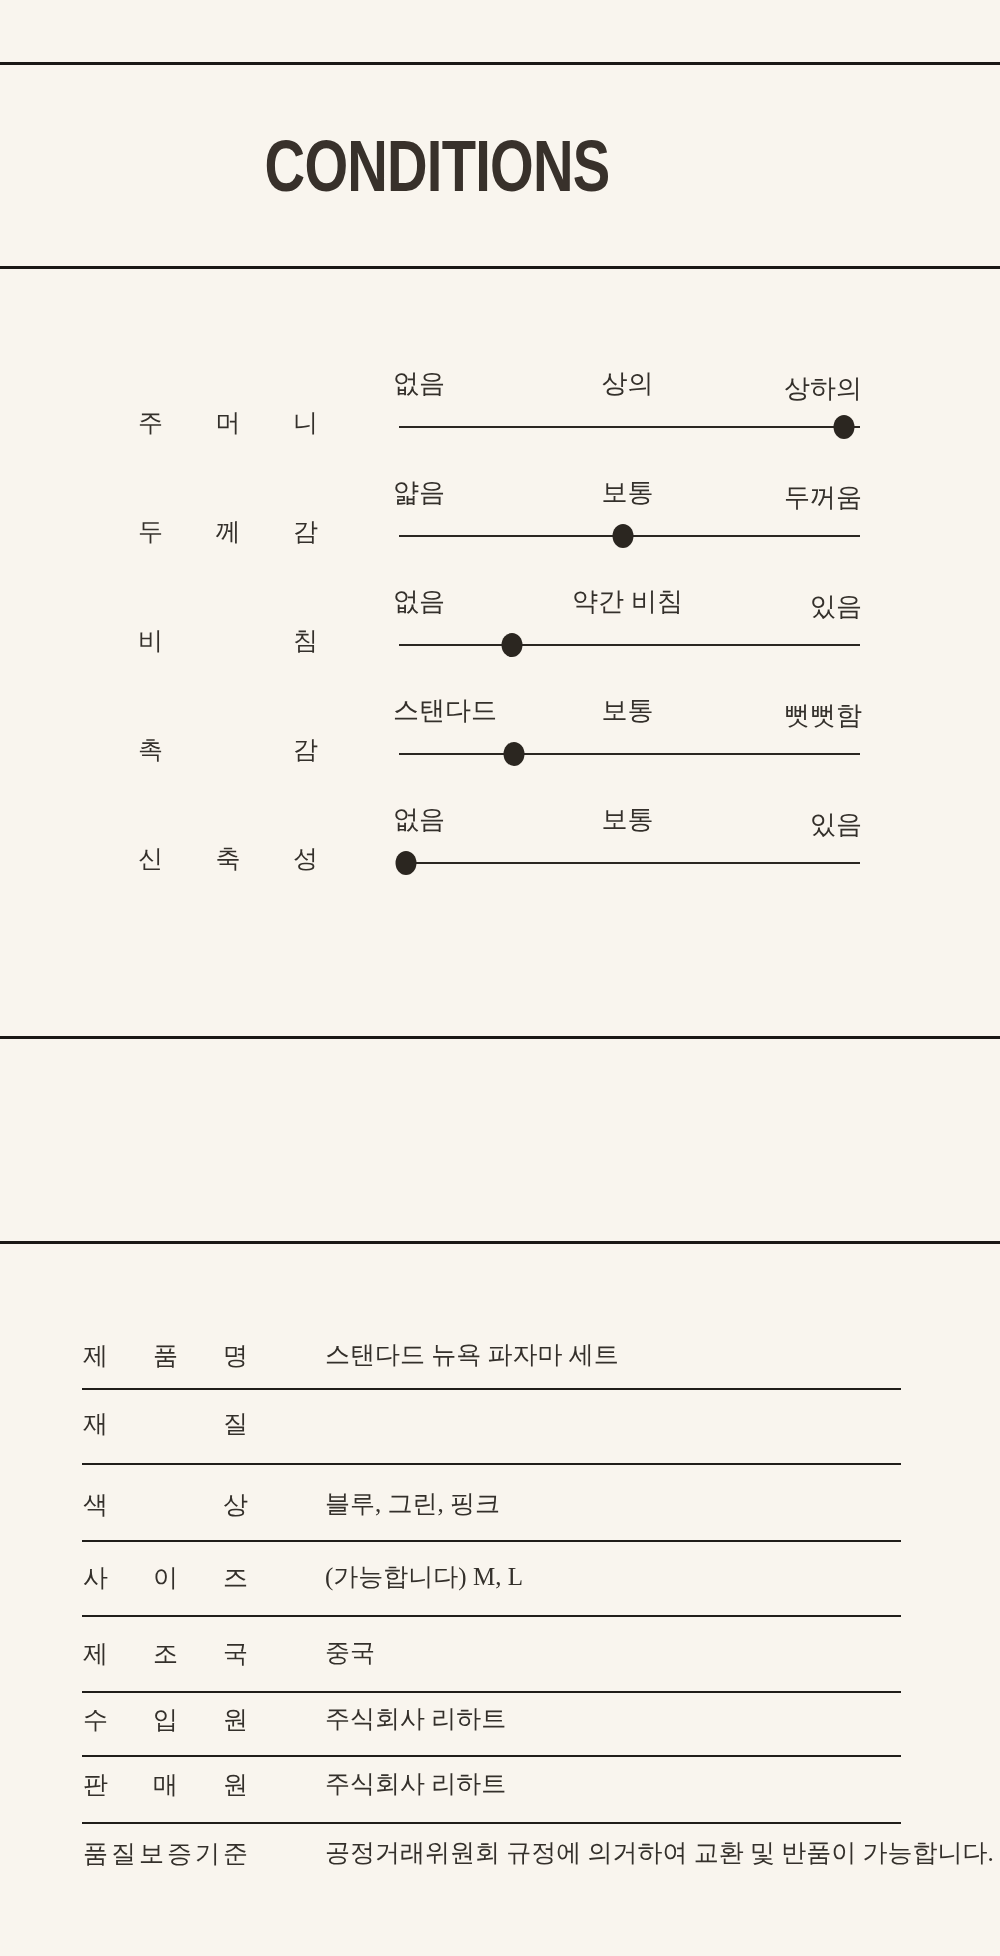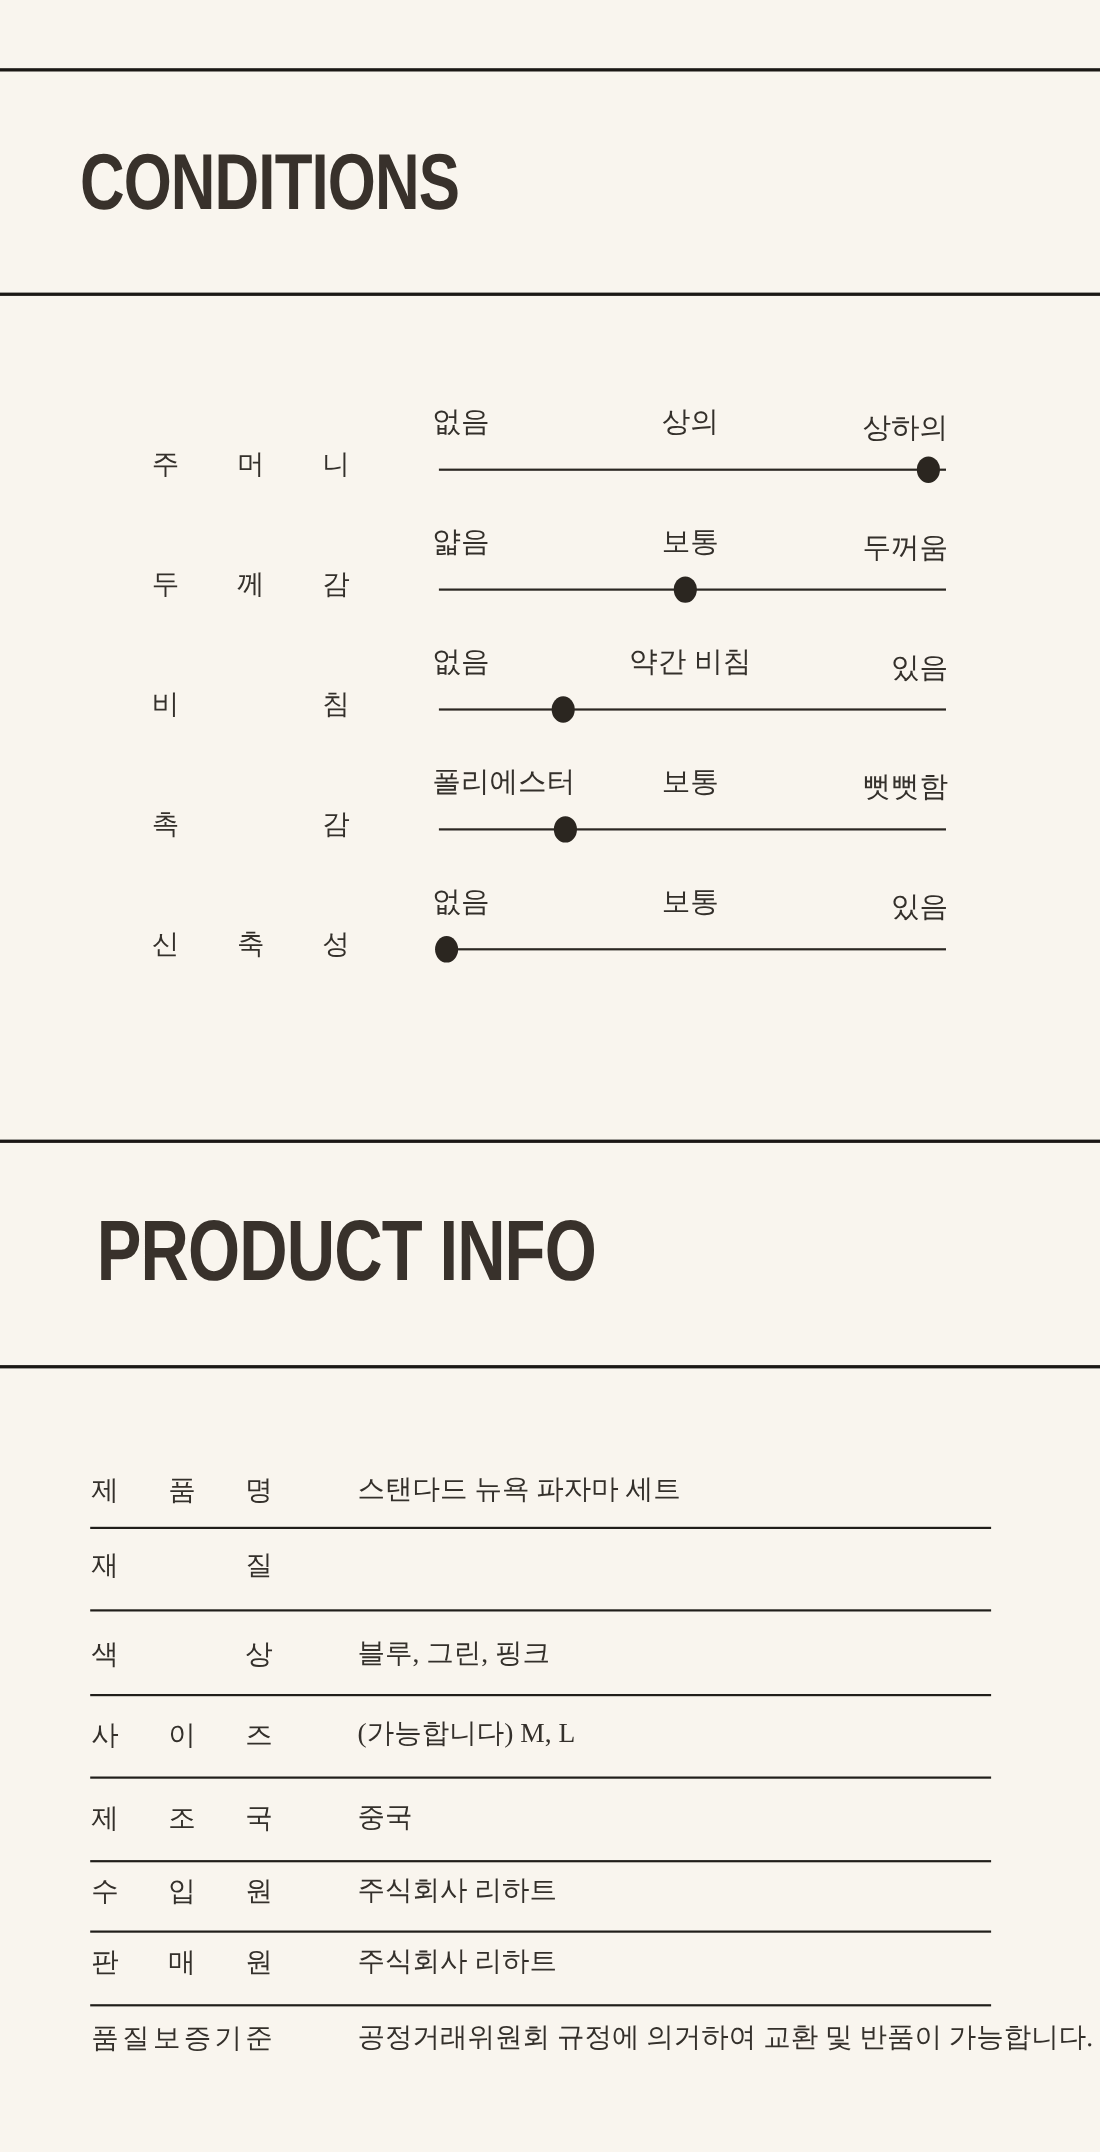--- a/index.html
+++ b/index.html
@@ -20,24 +20,24 @@
     position:absolute;
     left:0;
     width:1000px;
     height:3px;
     background:#1b1815;
   }
   .section-title{
     position:absolute;
     left:0;
     width:874px;
+    text-align:center;
     font-weight:700;
     color:#38312b;
     white-space:nowrap;
-    margin-left:24px;
   }
   .section-title .stretch{
     display:inline-block;
     transform:scaleX(0.78);
     transform-origin:center;
     letter-spacing:-1px;
   }
   .title-conditions{
     top:128px;
     font-size:72px;
@@ -197,21 +197,21 @@
       </div>
     </div>
   </div>
 
   <div class="cond-row" style="top:695px">
     <div class="cond-attr">
         <span>촉</span>
         <span>감</span>
       </div>
     <div class="cond-scale">
-      <span class="s-left">폴리에스터</span>
+      <span class="s-left">스탠다드</span>
       <span class="s-mid">보통</span>
       <span class="s-right">뻣뻣함</span>
       <div class="track">
         <div class="dot" style="left: 25%;"></div>
       </div>
     </div>
   </div>
 
   <div class="cond-row" style="top:804px">
     <div class="cond-attr">
@@ -223,23 +223,20 @@
       <span class="s-left">없음</span>
       <span class="s-mid">보통</span>
       <span class="s-right">있음</span>
       <div class="track">
         <div class="dot" style="left: 1.5%;"></div>
       </div>
     </div>
   </div>
 
   <div class="divider" style="top:1036px"></div>
-  <div class="section-title title-productinfo">
-    <span class="stretch">PRODUCT INFO</span>
-  </div>
   <div class="divider" style="top:1241px"></div>
 
   <div class="spec-table">
 
     <div class="spec-text" style="top:98px">
       <div class="spec-label">
           <span>제</span>
           <span>품</span>
           <span>명</span>
         </div>

